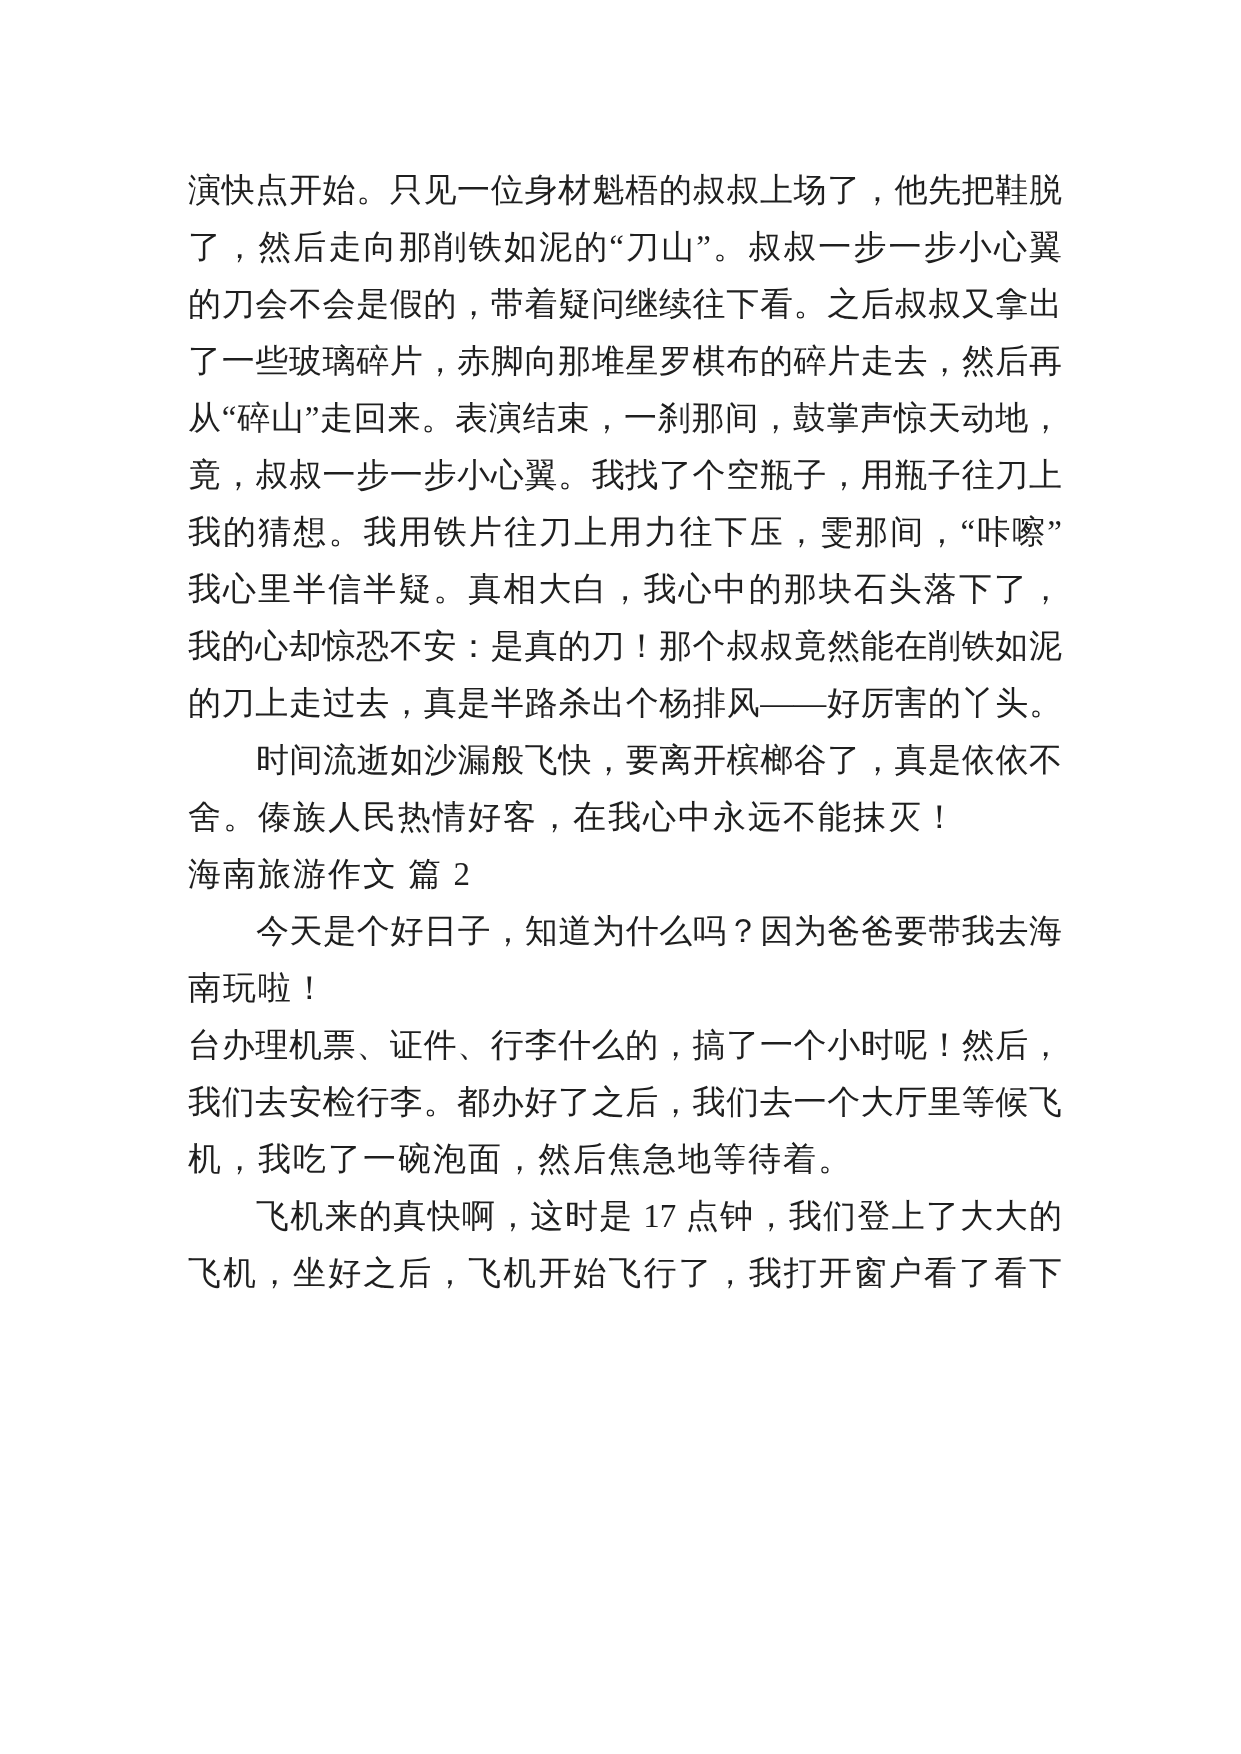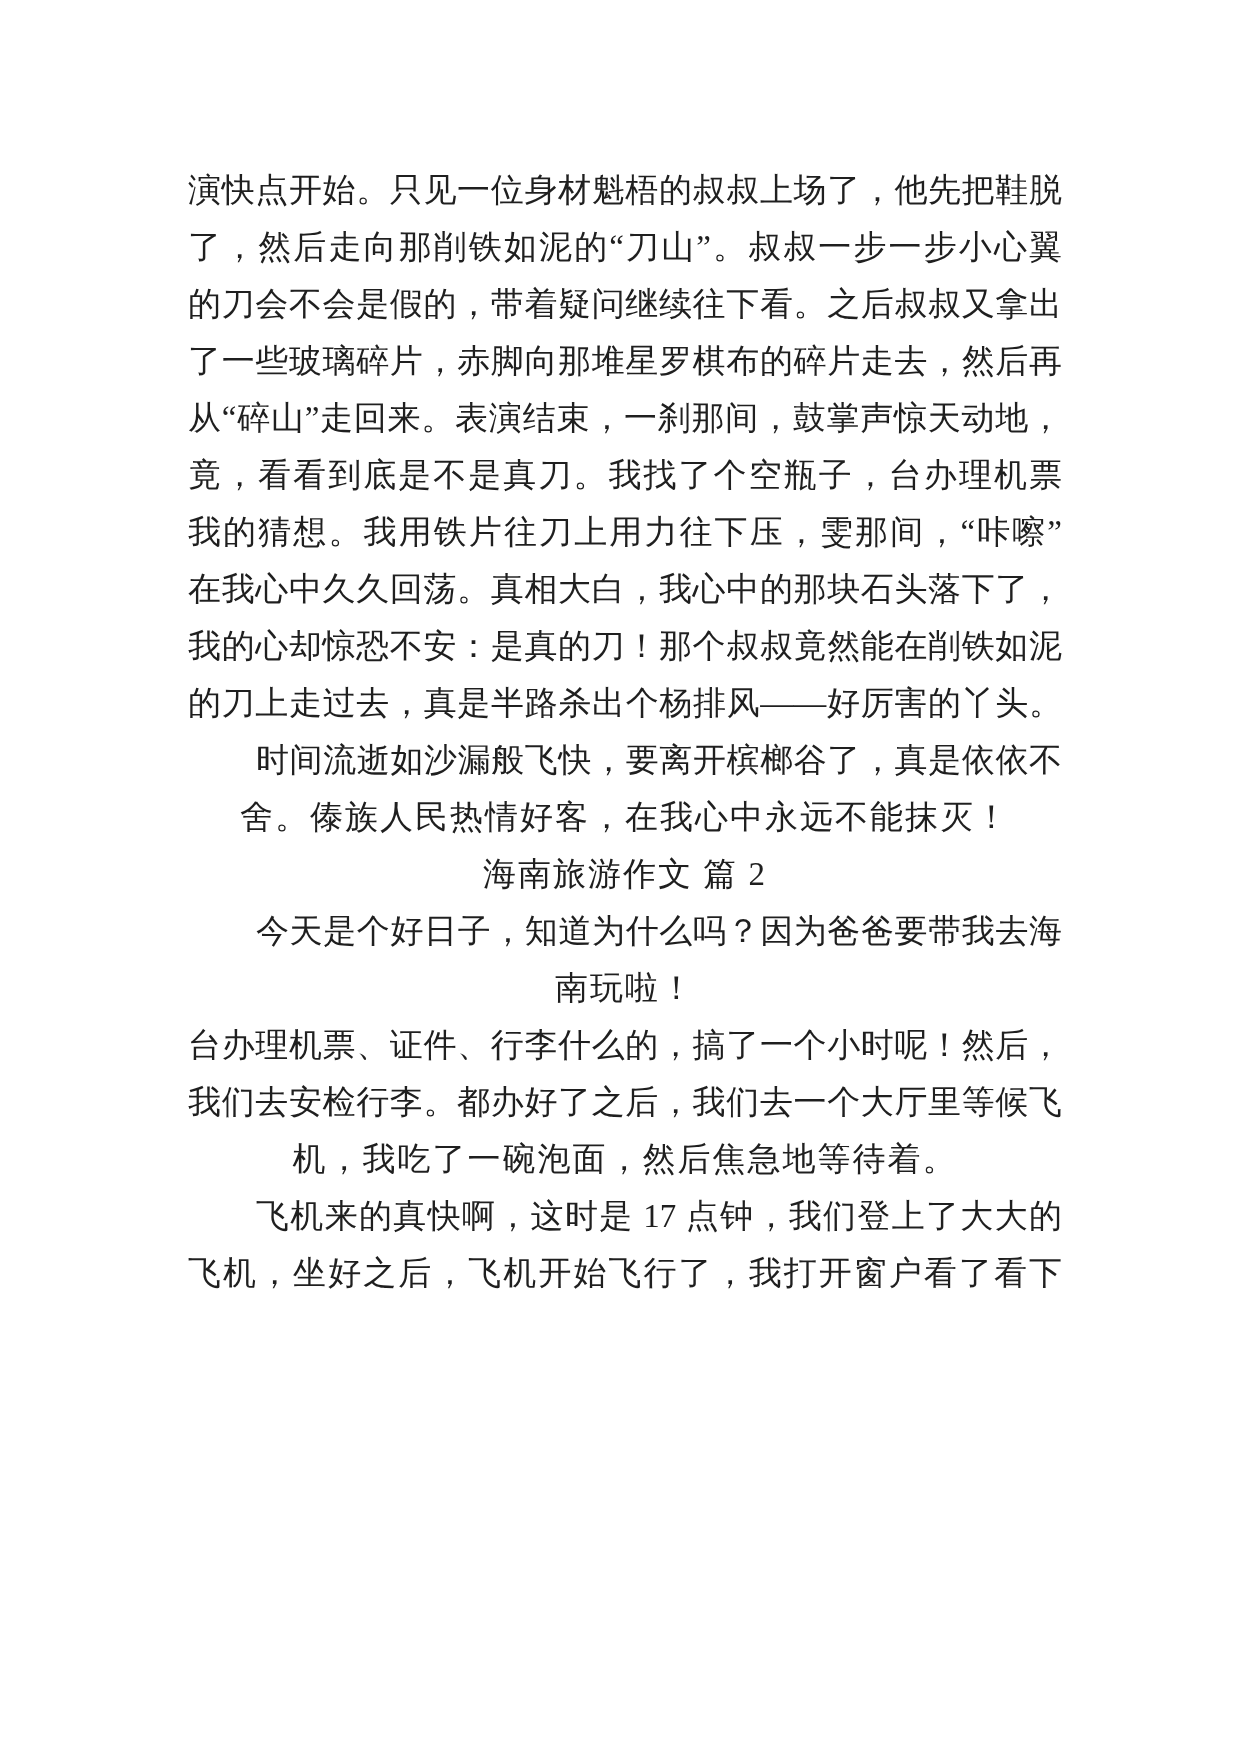--- a/index.html
+++ b/index.html
@@ -29,38 +29,38 @@
     font-weight: normal;
     text-align: justify;
     text-align-last: justify;
     text-justify: inter-character;
     overflow: hidden;
   }
   .line.indent {
     text-indent: 68px;
   }
   .line.short {
-    text-align: center;
+    text-align: left;
     text-align-last: auto;
     letter-spacing: 2px;
   }
 </style>
 </head>
 <body>
 
 <div class="page">
   <div class="text-block">
     <div class="line">演快点开始。只见一位身材魁梧的叔叔上场了，他先把鞋脱</div>
     <div class="line">了，然后走向那削铁如泥的“刀山”。叔叔一步一步小心翼</div>
     <div class="line">的刀会不会是假的，带着疑问继续往下看。之后叔叔又拿出</div>
     <div class="line">了一些玻璃碎片，赤脚向那堆星罗棋布的碎片走去，然后再</div>
     <div class="line">从“碎山”走回来。表演结束，一刹那间，鼓掌声惊天动地，</div>
-    <div class="line">竟，看看到底是不是真刀。我找了个空瓶子，台办理机票</div>
+    <div class="line">竟，叔叔一步一步小心翼。我找了个空瓶子，用瓶子往刀上</div>
     <div class="line">我的猜想。我用铁片往刀上用力往下压，雯那间，“咔嚓”</div>
-    <div class="line">在我心中久久回荡。真相大白，我心中的那块石头落下了，</div>
+    <div class="line">我心里半信半疑。真相大白，我心中的那块石头落下了，</div>
     <div class="line">我的心却惊恐不安：是真的刀！那个叔叔竟然能在削铁如泥</div>
     <div class="line">的刀上走过去，真是半路杀出个杨排风——好厉害的丫头。</div>
     <div class="line indent">时间流逝如沙漏般飞快，要离开槟榔谷了，真是依依不</div>
     <div class="line short">舍。傣族人民热情好客，在我心中永远不能抹灭！</div>
     <div class="line short">海南旅游作文 篇 2</div>
     <div class="line indent">今天是个好日子，知道为什么吗？因为爸爸要带我去海</div>
     <div class="line short">南玩啦！</div>
     <div class="line">台办理机票、证件、行李什么的，搞了一个小时呢！然后，</div>
     <div class="line">我们去安检行李。都办好了之后，我们去一个大厅里等候飞</div>
     <div class="line short">机，我吃了一碗泡面，然后焦急地等待着。</div>

